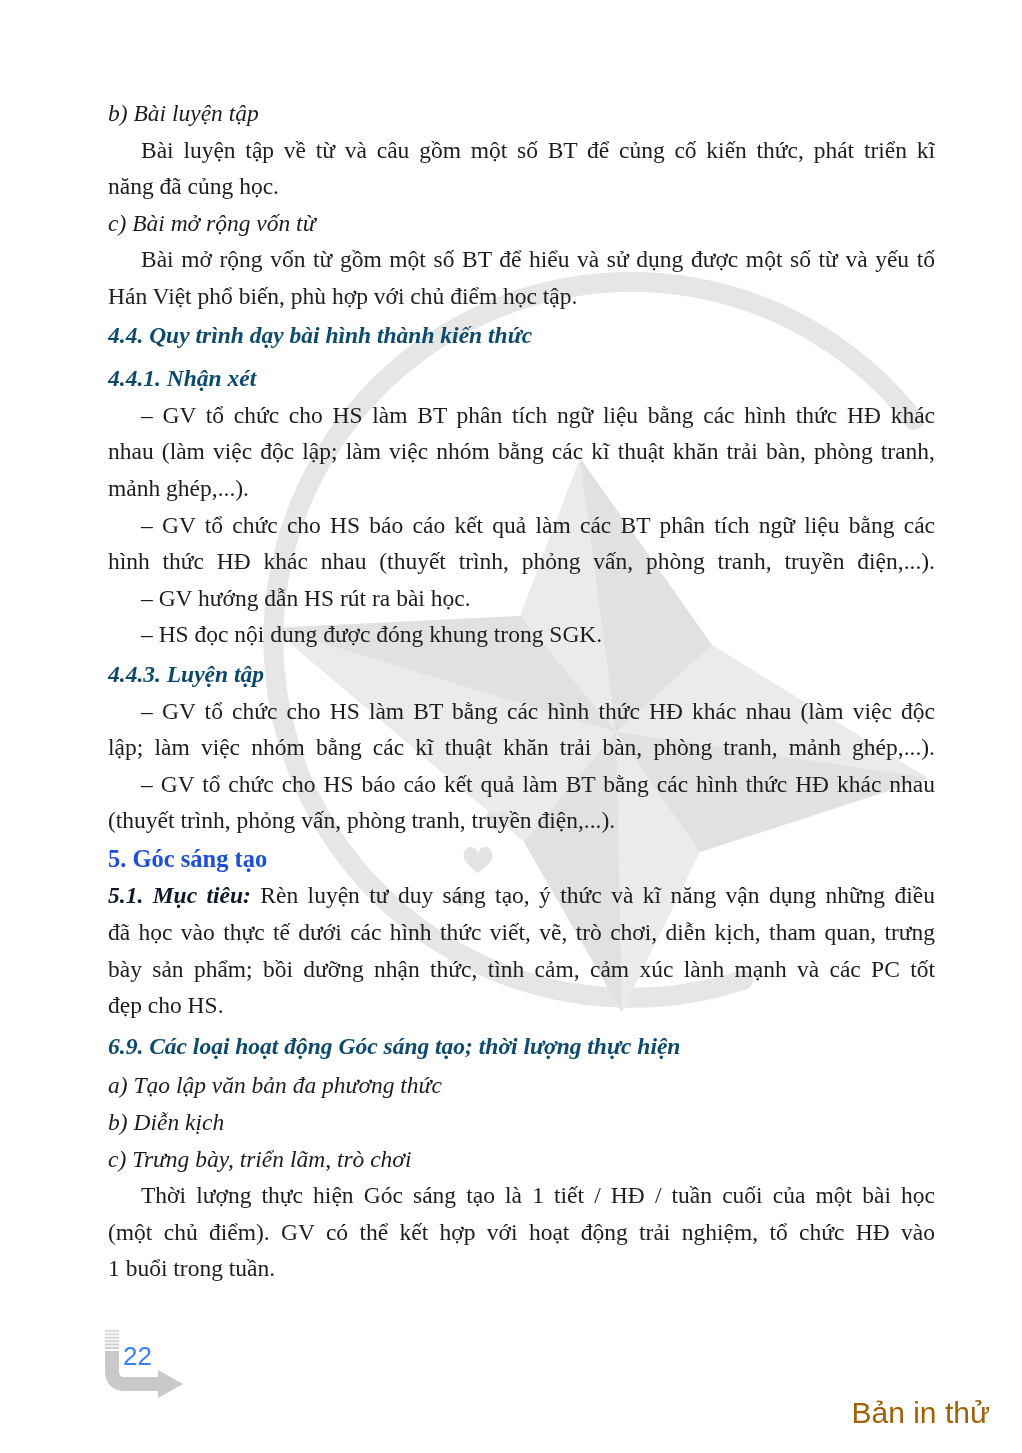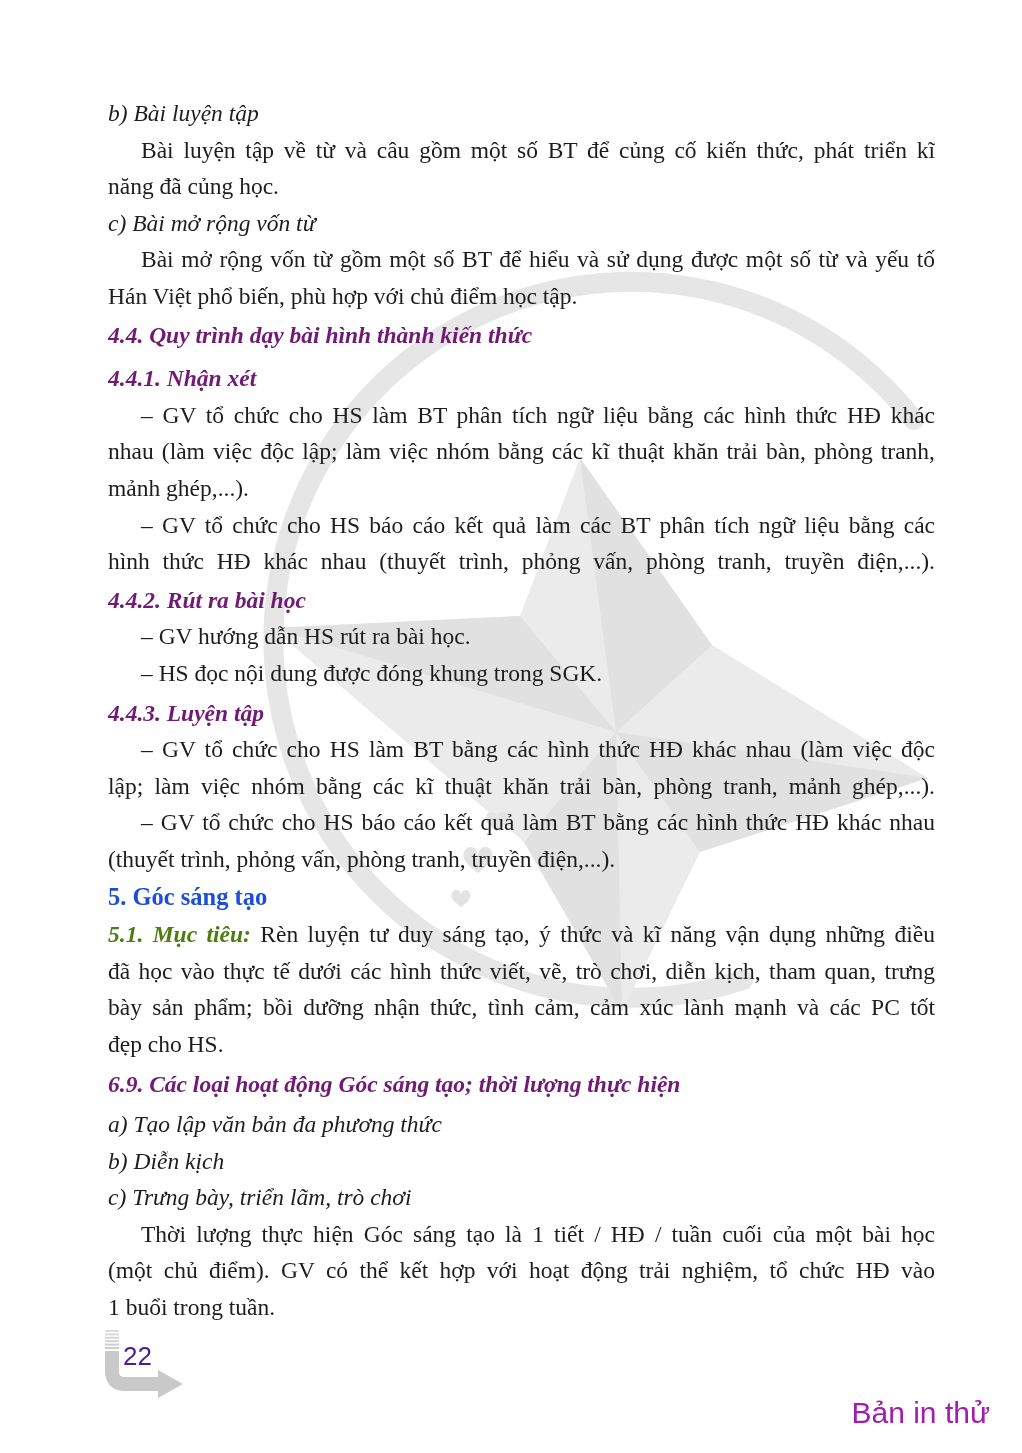--- a/index.html
+++ b/index.html
@@ -28,35 +28,35 @@
   .line {
     line-height: 36.6px;
     height: 36.6px;
     overflow: hidden;
     white-space: normal;
   }
   .line.just { text-align: justify; text-align-last: justify; }
   .line.ind  { text-indent: 33px; }
 
   .italic-sub          { font-style: italic; }
-  .bold-italic-heading { font-weight: bold; font-style: italic; color: #701a75; }
+  .bold-italic-heading { font-weight: bold; font-style: italic; color: #0c4a6e; }
   .bold-heading        { font-weight: bold; color: #1d4ed8; font-size: 24.5px; }
-  .lead                { font-weight: bold; font-style: italic; color: #4d7c0f; }
+  .lead                { font-weight: bold; font-style: italic; color: #0f172a; }
 
   
   .footer-arrow { position: absolute; left: 95px; top: 1326px; z-index: 1; }
   .page-number {
     position: absolute; left: 123px; top: 1341px; z-index: 2;
     font-family: "Liberation Sans", sans-serif;
-    font-size: 26px; color: #4c1d95;
+    font-size: 26px; color: #3b82f6;
   }
   .proof-label {
     position: absolute; right: 32px; top: 1396px; z-index: 2;
     font-family: "Liberation Sans", sans-serif;
-    font-size: 30px; color: #a21caf;
+    font-size: 30px; color: #a16207;
   }
 </style>
 </head>
 <body>
 
 <div class="page">
 
   <svg class="watermark" width="1022" height="1453" viewBox="0 0 1022 1453" aria-hidden="true">
 
     <path d="M 914 420 A 358 358 0 1 0 743 980" fill="none" stroke="#e6e6e6" stroke-width="20" stroke-linecap="round"></path>
@@ -94,23 +94,20 @@
         <div class="line">4.4.1. Nhận xét</div>
       </div>
       <div class="block body">
         <div class="line just ind">– GV tổ chức cho HS làm BT phân tích ngữ liệu bằng các hình thức HĐ khác</div>
         <div class="line just">nhau (làm việc độc lập; làm việc nhóm bằng các kĩ thuật khăn trải bàn, phòng tranh,</div>
         <div class="line">mảnh ghép,...).</div>
       </div>
       <div class="block body">
         <div class="line just ind">– GV tổ chức cho HS báo cáo kết quả làm các BT phân tích ngữ liệu bằng các</div>
         <div class="line just">hình thức HĐ khác nhau (thuyết trình, phỏng vấn, phòng tranh, truyền điện,...).</div>
-      </div>
-      <div class="block bold-italic-heading" style="margin-top: 2px;">
-        <div class="line">4.4.2. Rút ra bài học</div>
       </div>
       <div class="block body">
         <div class="line ind">– GV hướng dẫn HS rút ra bài học.</div>
       </div>
       <div class="block body">
         <div class="line ind">– HS đọc nội dung được đóng khung trong SGK.</div>
       </div>
       <div class="block bold-italic-heading" style="margin-top: 3px;">
         <div class="line">4.4.3. Luyện tập</div>
       </div>

